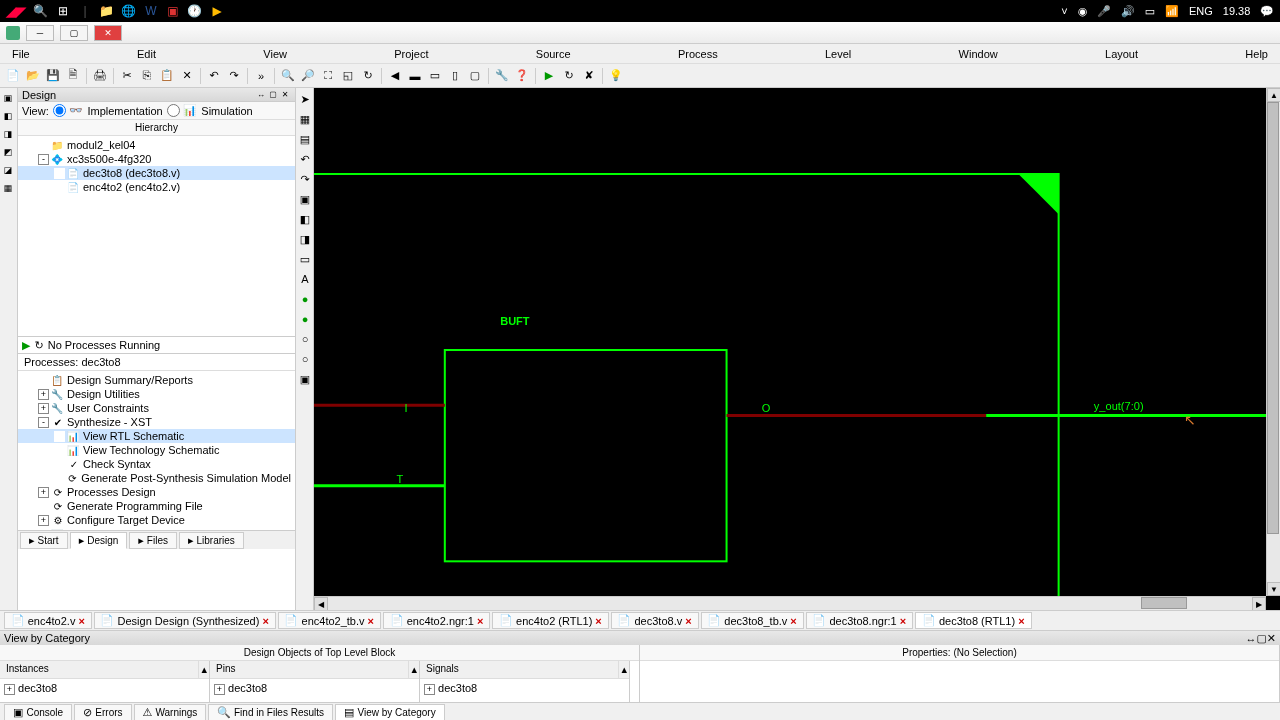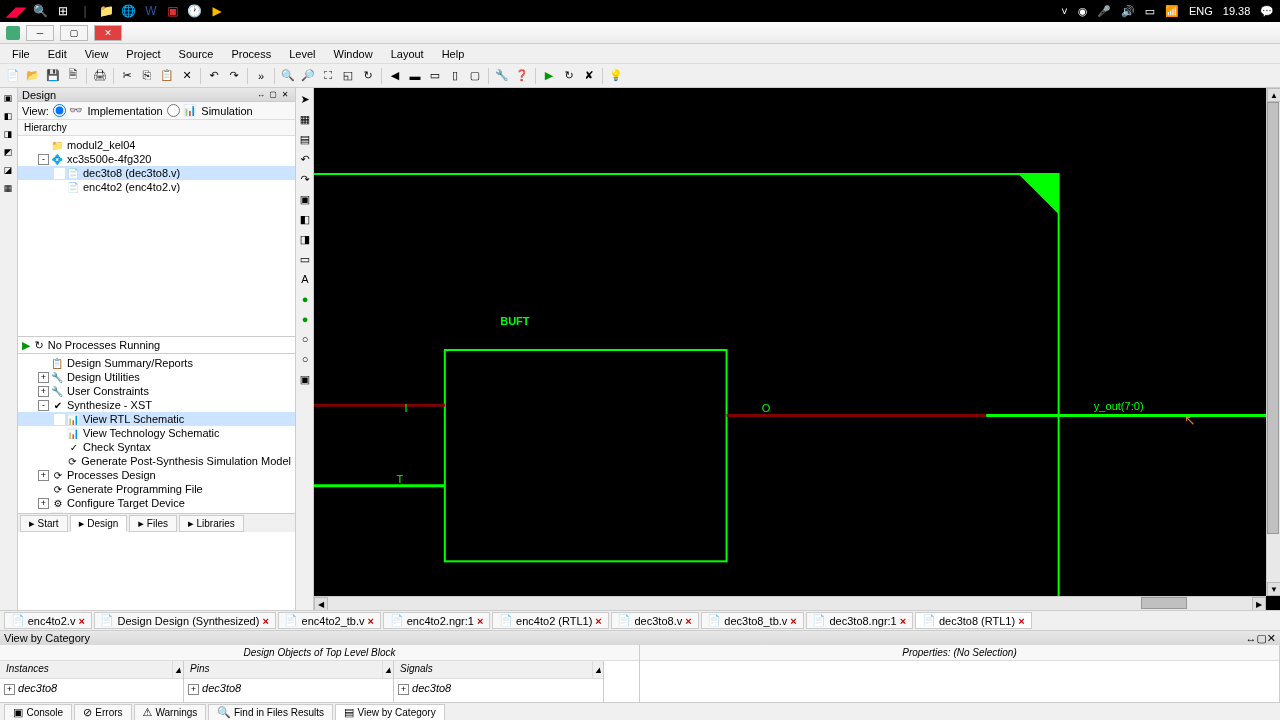--- a/index.html
+++ b/index.html
@@ -10,39 +10,39 @@
 .taskbar-icon { width: 14px; height: 14px; display: flex; align-items: center; justify-content: center; font-size: 12px; }
 .rog-logo { color: #ff0040; font-weight: bold; font-size: 13px; }
 .taskbar-right { margin-left: auto; display: flex; gap: 10px; align-items: center; font-size: 11px; }
 
 .titlebar { height: 22px; background: linear-gradient(#fdfdfd,#ececec); border-bottom: 1px solid #ccc; display: flex; align-items: center; padding: 0 6px; gap: 6px; }
 .titlebar-icon { width: 14px; height: 14px; background: #4a7; border-radius: 2px; }
 .titlebar-text { flex: 1; font-size: 11px; color: #333; }
 .win-btn { width: 28px; height: 16px; border: 1px solid #bbb; background: #f5f5f5; display: flex; align-items: center; justify-content: center; font-size: 9px; cursor: pointer; }
 .win-btn.close { background: #e04040; color: #fff; }
 
-.menubar { height: 20px; background: #f0f0f0; display: flex; align-items: center; padding: 0 4px; gap: 2px; border-bottom: 1px solid #ddd; }
+.menubar { height: 20px; background: #f0f0f0; display: flex; align-items: center; padding: 0 4px; gap: 2px; border-bottom: 1px solid #ddd; justify-content: space-between; }
 .menu-item { padding: 2px 8px; cursor: pointer; }
 
 .toolbar { height: 24px; background: #f0f0f0; border-bottom: 1px solid #ccc; display: flex; align-items: center; padding: 0 4px; gap: 2px; }
 .tool-btn { width: 18px; height: 18px; border: 1px solid transparent; display: flex; align-items: center; justify-content: center; cursor: pointer; font-size: 11px; }
 .tool-sep { width: 1px; height: 16px; background: #ccc; margin: 0 2px; }
 
 .main-area { display: flex; height: 522px; }
 
 .left-col { width: 18px; background: #f0f0f0; border-right: 1px solid #ccc; display: flex; flex-direction: column; gap: 2px; padding-top: 2px; }
 .left-col .tool-btn { width: 16px; height: 16px; font-size: 9px; }
 
 .design-panel { width: 278px; background: #fff; display: flex; flex-direction: column; border-right: 1px solid #ccc; }
 .panel-header { height: 14px; background: linear-gradient(#e8e8e8,#d8d8d8); padding: 0 4px; display: flex; align-items: center; font-size: 10px; border-bottom: 1px solid #ccc; }
 .panel-header .spacer { flex: 1; }
 .panel-header .pbtn { width: 12px; height: 10px; font-size: 8px; text-align: center; cursor: pointer; }
 .view-row { height: 18px; display: flex; align-items: center; padding: 4px 4px; gap: 4px; border-bottom: 1px solid #ddd; background: #f8f8f8; }
 .view-row input[type=radio] { margin: 0; }
-.hierarchy-label { padding: 2px 6px; background: #f8f8f8; border-bottom: 1px solid #ddd; font-size: 10px; }
+.hierarchy-label { padding: 2px 6px; background: #f8f8f8; border-bottom: 1px solid #ddd; font-size: 10px; text-align: center; }
 .tree { flex: 1; overflow: auto; padding: 2px 0; }
 .tree-item { display: flex; align-items: center; padding: 1px 4px; gap: 2px; cursor: pointer; white-space: nowrap; }
 .tree-item.selected { background: #cce4ff; }
 .tree-indent { display: inline-block; }
 .tree-exp { width: 11px; height: 11px; border: 1px solid #888; background: #fff; display: inline-flex; align-items: center; justify-content: center; font-size: 9px; line-height: 1; cursor: pointer; }
 .tree-exp.none { border: none; }
 .tree-icn { width: 14px; height: 12px; display: inline-flex; align-items: center; justify-content: center; font-size: 10px; }
 
 .processes-running { height: 18px; border-top: 1px solid #ccc; border-bottom: 1px solid #ccc; display: flex; align-items: center; padding: 0 4px; gap: 4px; }
 .processes-label { padding: 2px 6px; border-bottom: 1px solid #ddd; }
@@ -62,21 +62,21 @@
 .scroll-track { flex: 1; background: #e8e8e8; position: relative; }
 .scroll-thumb { position: absolute; background: #c0c0c0; border: 1px solid #999; }
 
 .doc-tabs { height: 20px; background: #f0f0f0; border-top: 1px solid #ccc; display: flex; align-items: center; padding: 0 4px; gap: 2px; overflow: hidden; }
 .doc-tab { padding: 1px 6px; border: 1px solid #ccc; background: #f8f8f8; cursor: pointer; display: flex; align-items: center; gap: 3px; font-size: 10px; }
 .doc-tab.active { background: #fff; }
 .doc-tab .x { color: #c00; font-weight: bold; cursor: pointer; }
 
 .lower-panel { height: 92px; border-top: 1px solid #ccc; display: flex; flex-direction: column; }
 .lower-header { height: 14px; background: linear-gradient(#e8e8e8,#d8d8d8); padding: 0 4px; display: flex; align-items: center; font-size: 10px; }
-.lower-body { flex: 1; display: flex; font-style: italic; }
+.lower-body { flex: 1; display: flex; }
 .lower-col { border-right: 1px solid #ccc; display: flex; flex-direction: column; background: #fff; }
 .col-title { text-align: center; padding: 2px; font-size: 10px; border-bottom: 1px solid #ddd; background: #f8f8f8; }
 .col-head { display: flex; border-bottom: 1px solid #ddd; background: #f0f0f0; }
 .col-head-cell { flex: 1; padding: 2px 6px; font-size: 10px; border-right: 1px solid #ddd; }
 .col-content { flex: 1; padding: 3px 4px; }
 
 .lower-tabs { height: 20px; background: #f0f0f0; border-top: 1px solid #ccc; display: flex; align-items: center; padding: 0 4px; gap: 2px; }
 .cursor-icon { position: absolute; font-size: 14px; color: #d97a2e; }
 </style>
 </head>
@@ -221,20 +221,21 @@
           <span class="tree-icn">📄</span>
           <span>enc4to2 (enc4to2.v)</span>
         </div>
       </div>
 
     <div class="processes-running">
       <span style="color:#090">▶</span>
       <span>↻</span>
       <span>No Processes Running</span>
     </div>
+    <div class="processes-label">Processes: dec3to8</div>
     <div class="processes-tree" id="proc-tree">
         <div class="tree-item">
           <span class="tree-indent" style="width: 14px;"></span>
           <span class="tree-exp none"></span>
           <span class="tree-icn">📋</span>
           <span>Design Summary/Reports</span>
         </div>
         <div class="tree-item">
           <span class="tree-indent" style="width: 14px;"></span>
           <span class="tree-exp">+</span>
@@ -419,21 +420,21 @@
     <span>View by Category</span>
     <span class="spacer" style="flex:1"></span>
     <span class="pbtn">↔</span>
     <span class="pbtn">▢</span>
     <span class="pbtn">✕</span>
   </div>
   <div class="lower-body">
     <div class="lower-col" style="width:640px">
       <div class="col-title">Design Objects of Top Level Block</div>
       <div style="display:flex;flex:1">
-        <div class="lower-col" style="width:184px">
+        <div class="lower-col" style="width:210px">
           <div class="col-head">
               <div class="col-head-cell">Instances</div>
               <span style="padding:2px">▴</span>
             </div>
           <div class="col-content"><span class="tree-exp">+</span> <span>dec3to8</span></div>
         </div>
         <div class="lower-col" style="width:210px">
           <div class="col-head">
               <div class="col-head-cell">Pins</div>
               <span style="padding:2px">▴</span>

